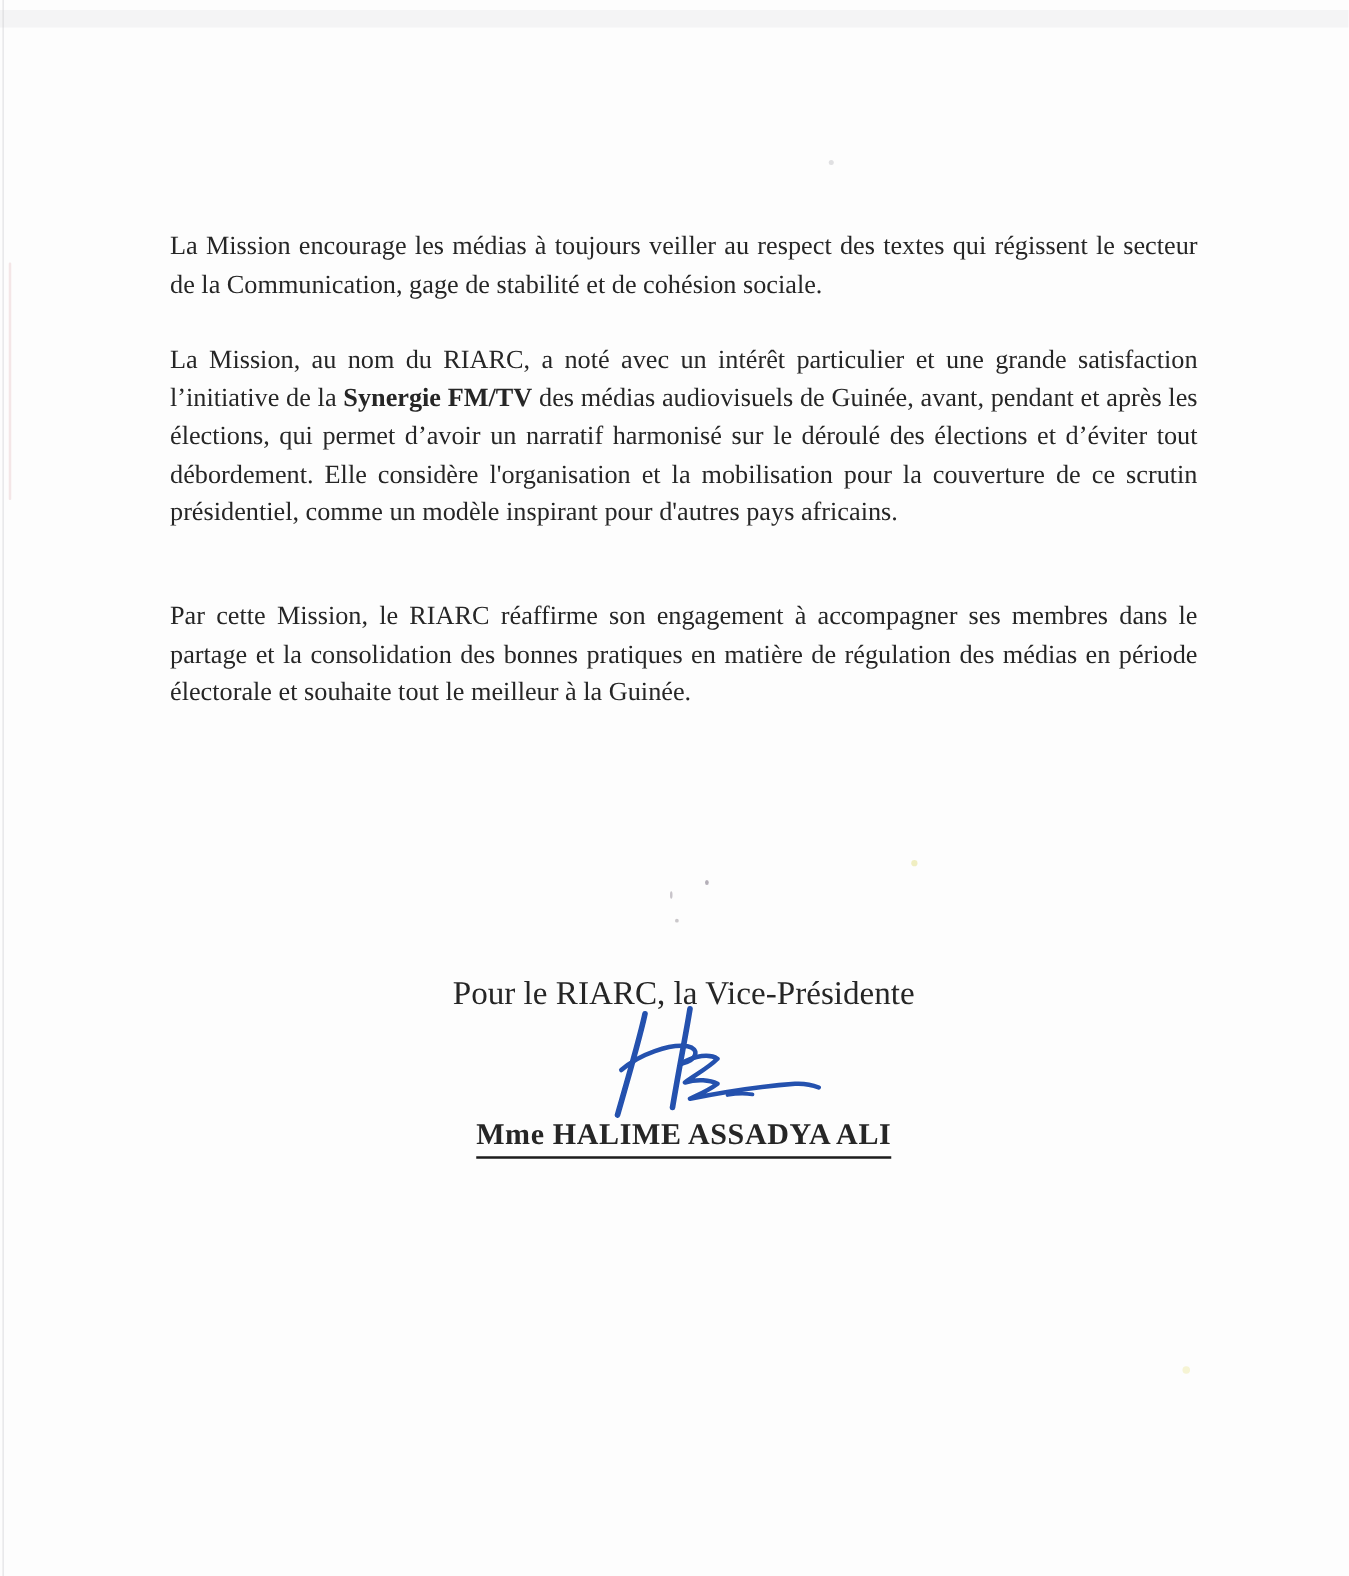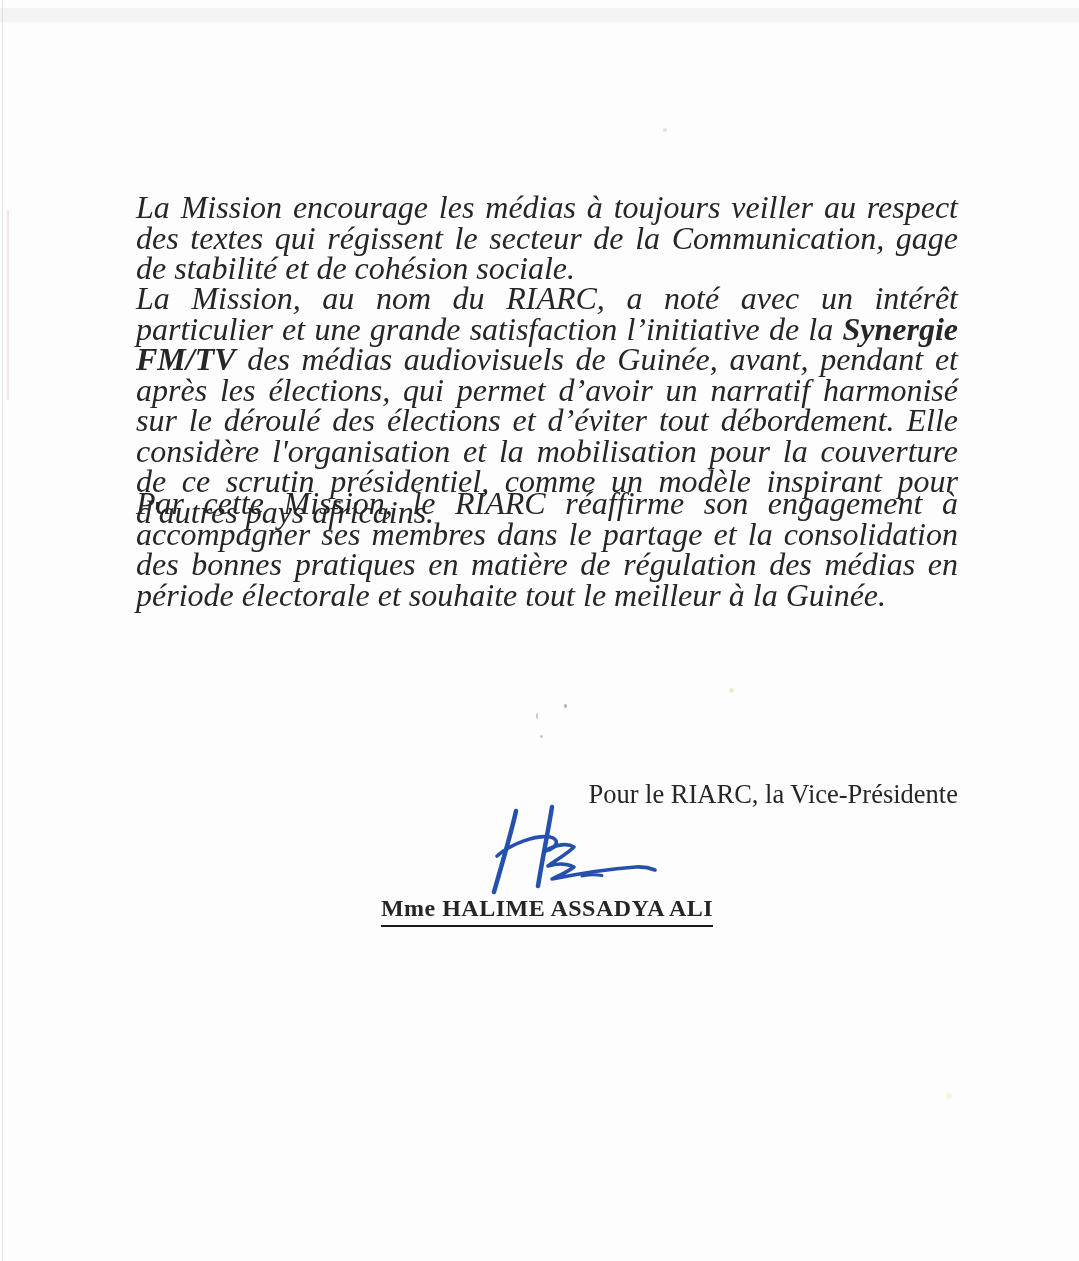--- a/index.html
+++ b/index.html
@@ -38,40 +38,39 @@
     top: 210px;
     width: 2px;
     height: 190px;
     background: rgba(225,185,190,0.35);
     border-radius: 2px;
   }
   .body-block {
     position: absolute;
     left: 136px;
     width: 822px;
-    font-size: 32px;
+    font-size: 21px;
     line-height: 30.5px;
     text-align: justify;
     text-justify: inter-word;
-    font-style: italic;
   }
   .para-1 { top: 160px; }
   .para-2 { top: 251px; }
   .para-3 { top: 456px; }
   .bold-inline { font-weight: bold; }
   .center-block {
     position: absolute;
     left: 136px;
     width: 822px;
     text-align: center;
     font-size: 26.5px;
     line-height: 30px;
   }
   .dateline { top: 662px; }
-  .role-line { top: 779px; text-align: right; }
+  .role-line { top: 779px; }
   .name-line {
     top: 893px;
     font-weight: bold;
     font-size: 24px;
     letter-spacing: 0.5px;
   }
   .name-underline {
     display: inline-block;
     border-bottom: 2.5px solid #1c1c1c;
     padding-bottom: 2px;

